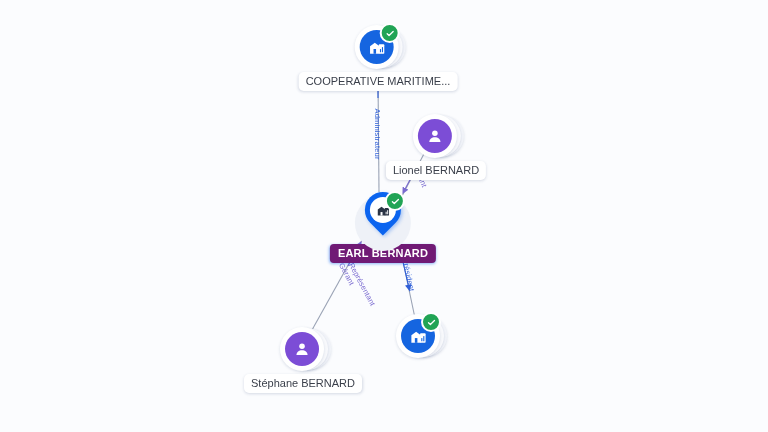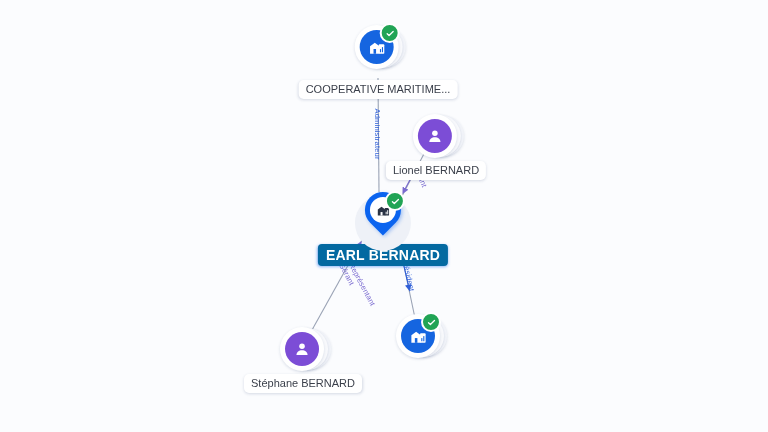--- a/index.html
+++ b/index.html
@@ -96,23 +96,23 @@
     background: #ffffff;
     border-radius: 5px;
     padding: 3px 7px;
     font-size: 11px;
     color: #3a3f4a;
     white-space: nowrap;
     box-shadow: 0 1px 3px rgba(40,60,110,0.18);
     line-height: 1.15;
   }
   .caption.primary {
-    background: #0369a1;
+    background: #701a75;
     color: #ffffff;
-    font-size: 14px;
+    font-size: 11px;
     font-weight: 700;
     letter-spacing: 0.2px;
     padding: 3px 8px;
     border-radius: 4px;
     box-shadow: 0 1px 3px rgba(11,100,239,0.45);
   }
 
   
   .pin-wrap {
     position: relative;
@@ -211,21 +211,21 @@
   <div class="edge-label blue" style="left:377px; top:104px; transform: rotate(90deg);">Administrateur</div>
 
   <div class="edge-label violet" style="left:416px; top:160px; transform: rotate(69deg);">Gérant</div>
 
   <div class="edge-label violet" style="left:341px; top:259px; transform: rotate(62deg);">Gérant</div>
 
   <div class="edge-label violet" style="left:351px; top:259px; transform: rotate(62deg);">Représentant</div>
 
   <div class="edge-label blue" style="left:405px; top:254px; transform: rotate(78deg);">Président</div>
 
-  <div class="node" style="left:378px; top:23px;gap:8px;">
+  <div class="node" style="left:378px; top:23px;">
     <div class="icon-shell">
       <div class="pile p2"></div>
       <div class="pile p1"></div>
       <div class="pile p0"></div>
       <div class="icon-disc">
         <svg width="19" height="19" viewBox="0 0 24 24" fill="none">
           <path d="M3 20V10.5L9 6l6 4.5V20z" fill="#ffffff"></path>
           <rect x="14" y="8" width="7" height="12" rx="1" fill="#ffffff"></rect>
           <rect x="15.5" y="14" width="1.4" height="4" fill="#1565e0"></rect>
           <rect x="18" y="11.5" width="1.4" height="6.5" fill="#1565e0"></rect>

